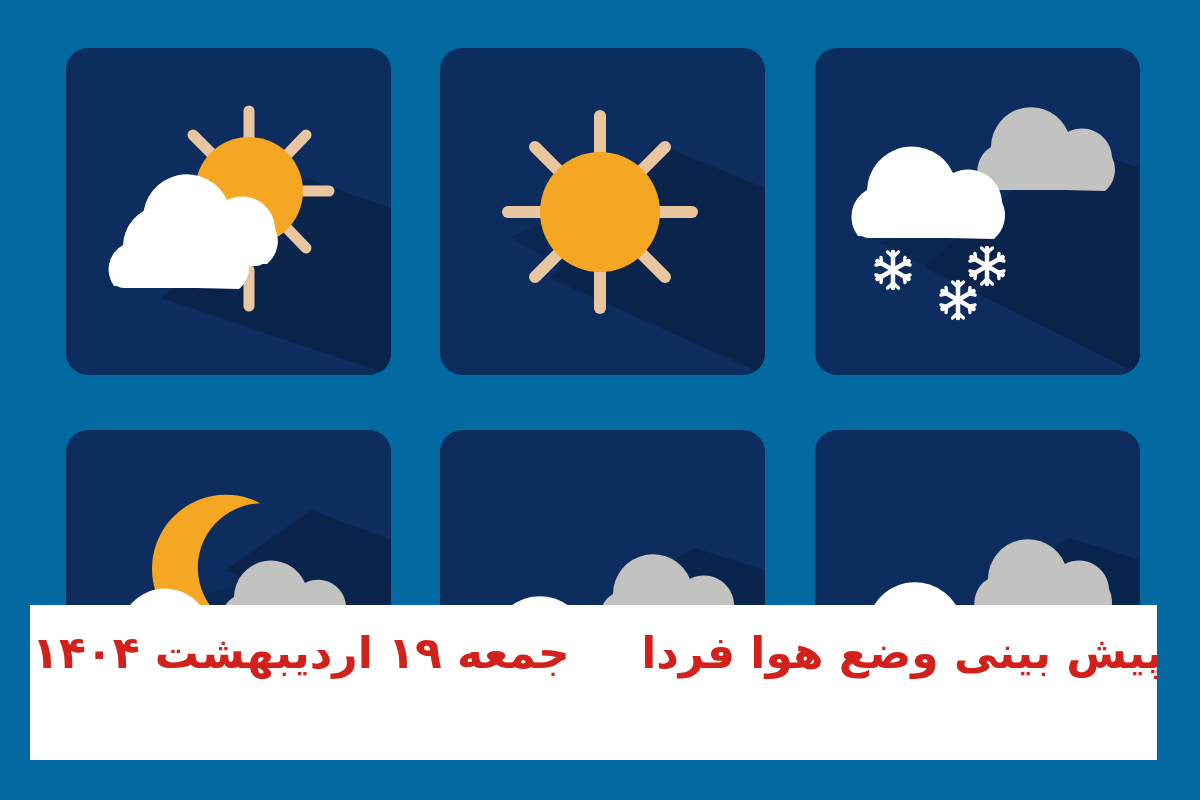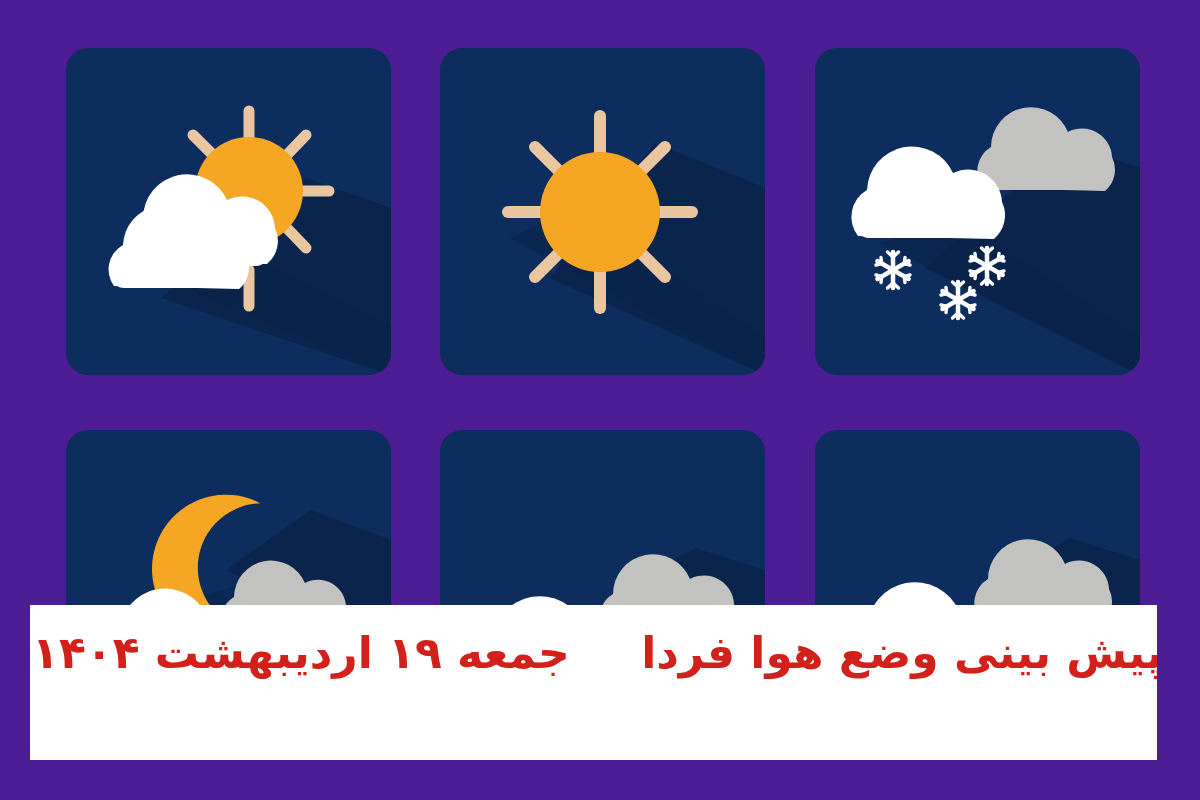--- a/index.html
+++ b/index.html
@@ -10,21 +10,21 @@
     width: 1200px;
     height: 800px;
     overflow: hidden;
     font-family: "DejaVu Sans", "Liberation Sans", sans-serif;
     background: #1a79ac;
   }
   #stage {
     position: relative;
     width: 1200px;
     height: 800px;
-    background: #4c1d95;
+    background: #0369a1;
   }
 
   
   .tile {
     position: absolute;
     width: 325px;
     height: 327px;
     background: #0c2d5e;
     border-radius: 22px;
     overflow: hidden;

